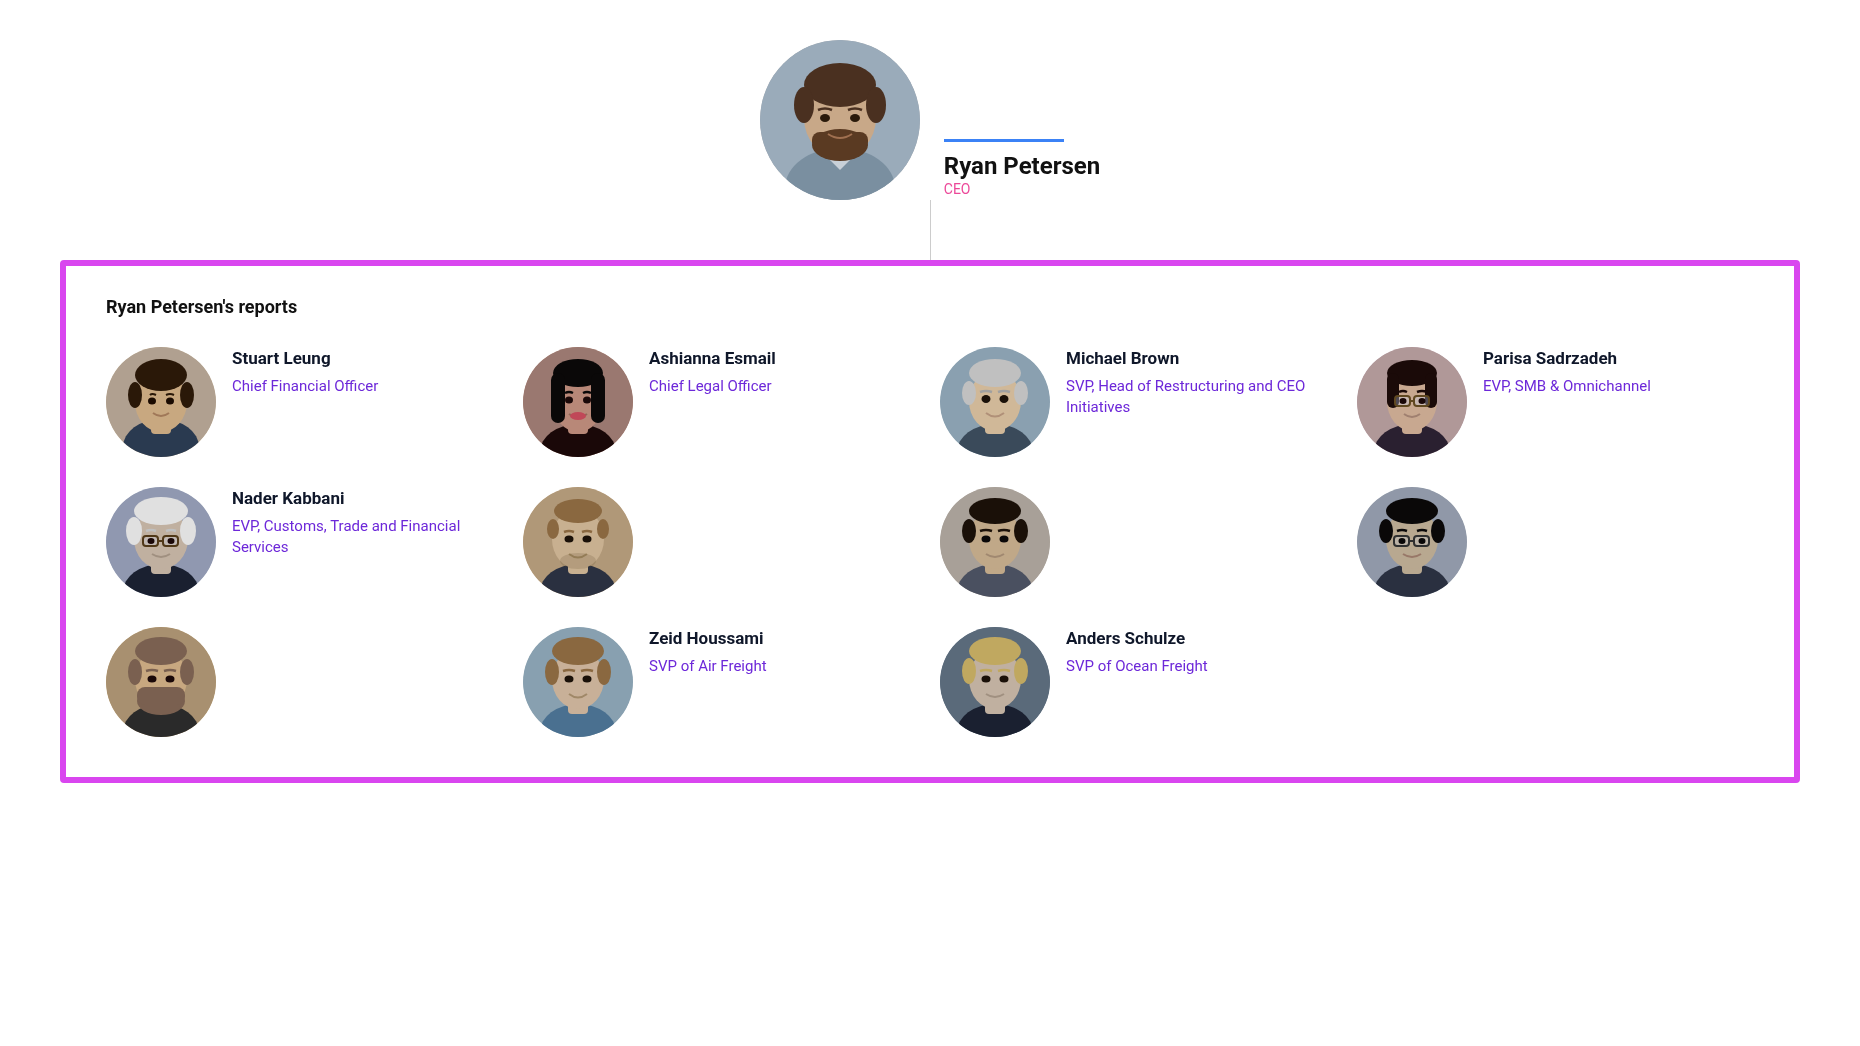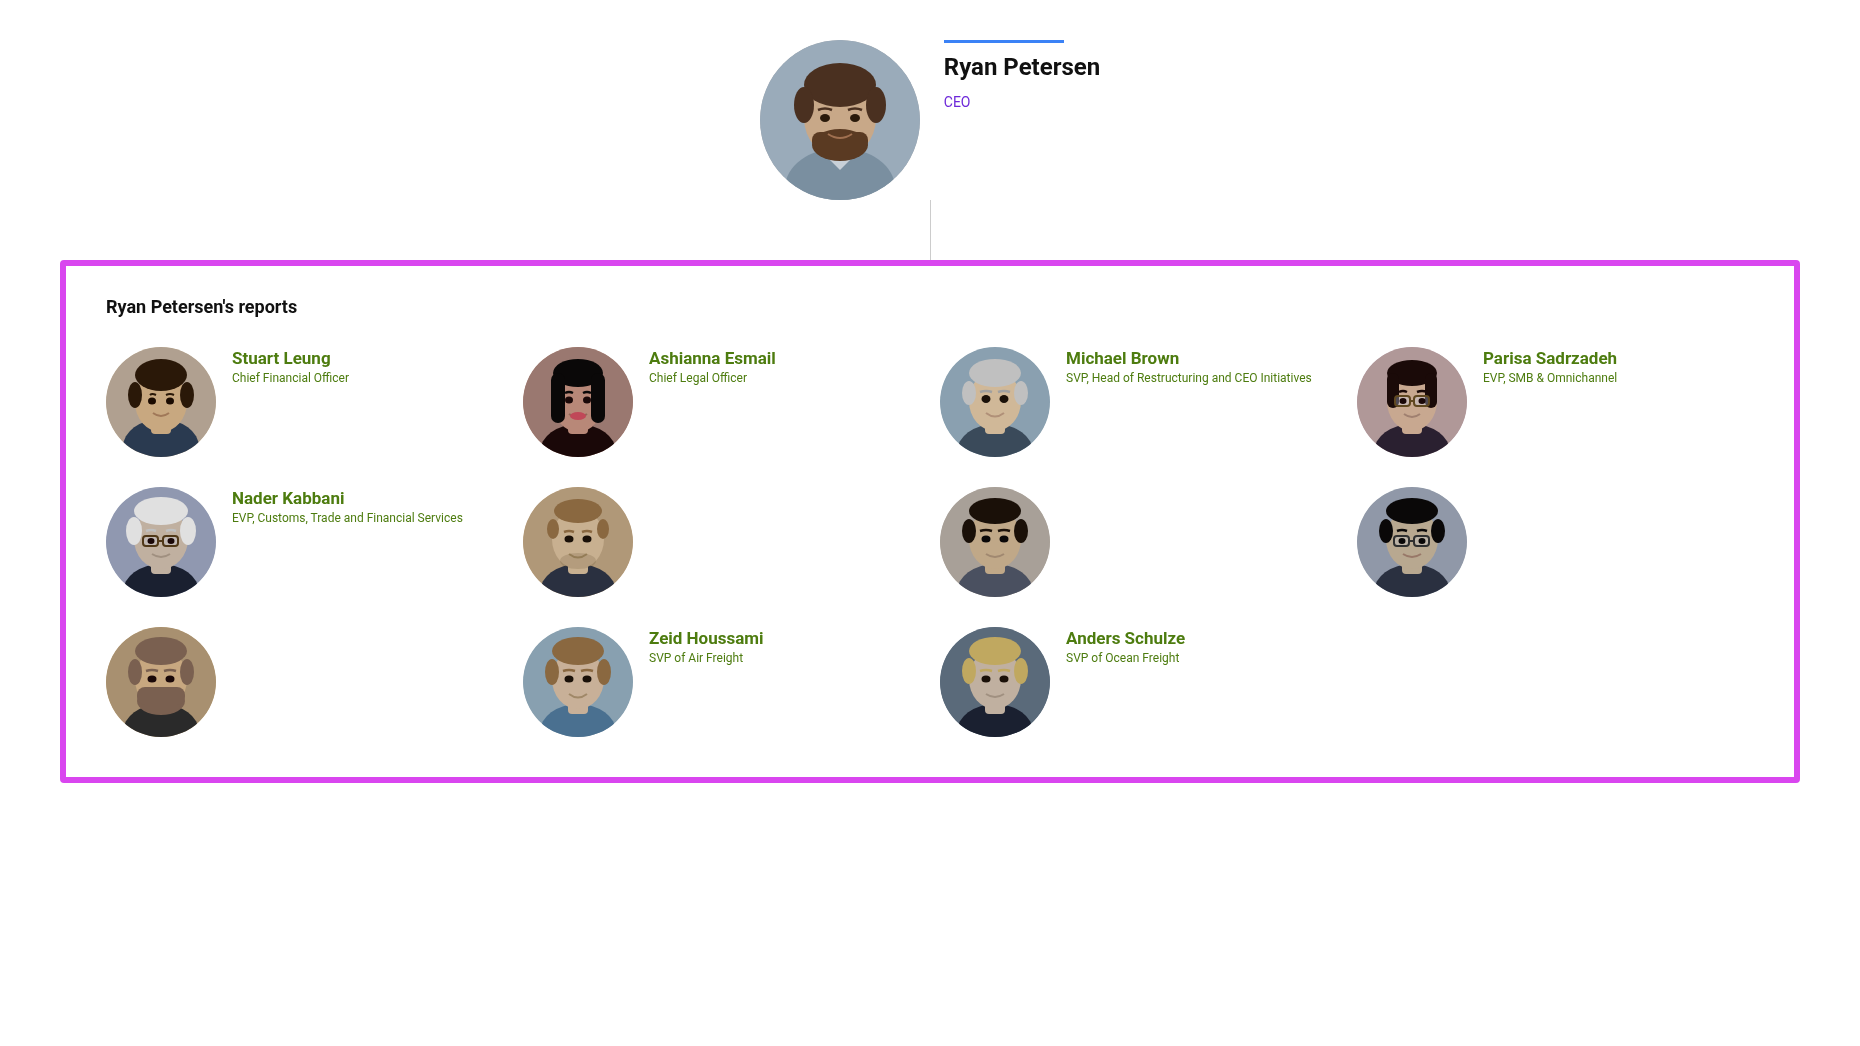--- a/index.html
+++ b/index.html
@@ -19,21 +19,21 @@
     
     .ceo-section {
       display: flex;
       justify-content: center;
       margin-bottom: 0;
       padding-bottom: 0;
     }
 
     .ceo-card {
       display: flex;
-      align-items: flex-start;
+      align-items: flex-end;
       gap: 24px;
     }
 
     .avatar-circle {
       width: 160px;
       height: 160px;
       border-radius: 50%;
       overflow: hidden;
       background: #c8c8c8;
       flex-shrink: 0;
@@ -60,22 +60,22 @@
       color: #111;
       line-height: 1.2;
     }
 
     .person-name.large {
       font-size: 24px;
     }
 
     .person-title {
       font-size: 14px;
-      color: #6d28d9;
-      margin-top: 11px;
+      color: #ec4899;
+      margin-top: 0;
       line-height: 1.4;
     }
 
     
     .connector-vertical {
       display: flex;
       justify-content: center;
       height: 60px;
     }
 
@@ -112,28 +112,28 @@
       gap: 16px;
     }
 
     .person-info {
       flex: 1;
     }
 
     .person-name-bold {
       font-size: 17px;
       font-weight: 700;
-      color: #4d7c0f;
+      color: #0f172a;
       line-height: 1.3;
     }
 
     .person-title-small {
-      font-size: 12px;
-      color: #4d7c0f;
-      margin-top: 1px;
+      font-size: 15px;
+      color: #6d28d9;
+      margin-top: 7px;
       line-height: 1.4;
     }
 
     
     .avatar-img {
       width: 110px;
       height: 110px;
       border-radius: 50%;
       background: #d0d0d0;
       flex-shrink: 0;

